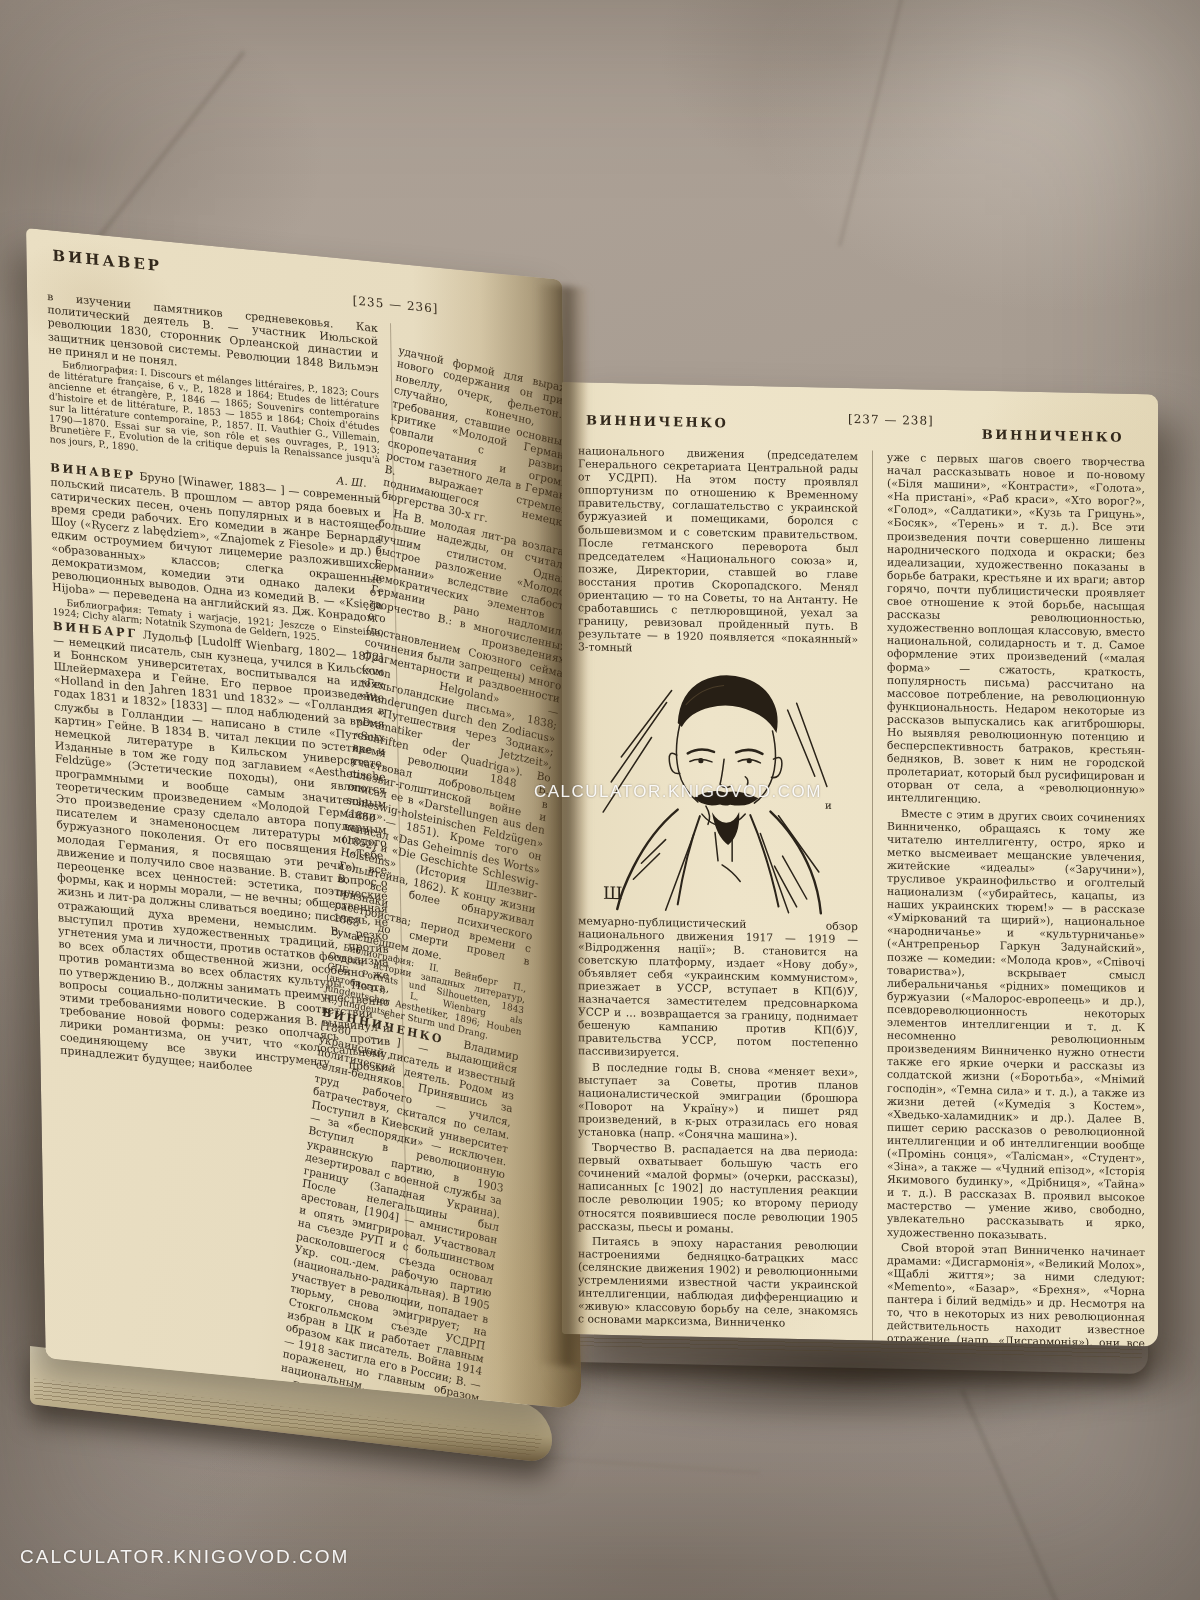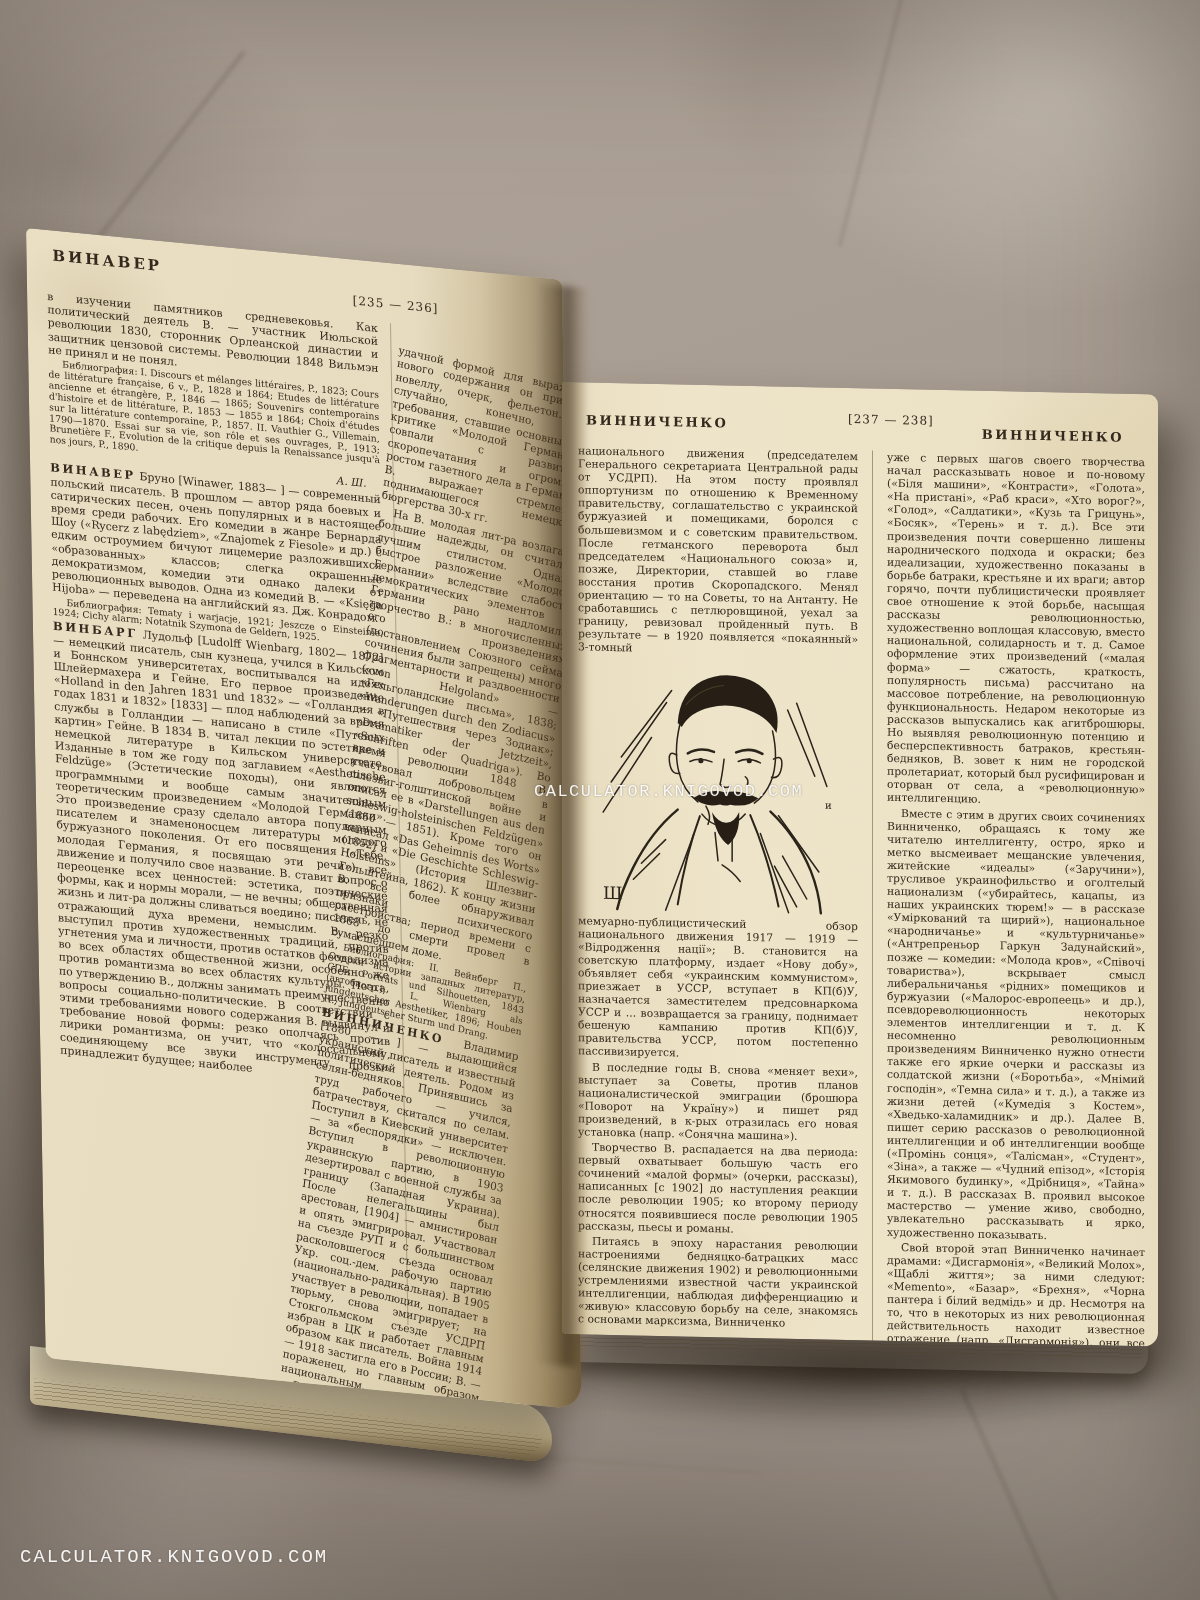--- a/index.html
+++ b/index.html
@@ -88,21 +88,21 @@
 
   p{margin:0;}
   .ind{text-indent:14px;}
   .bib{font-size:9.3px;line-height:10.9px;text-align:justify;}
   .sign{text-align:right;font-style:italic;font-size:10.5px;padding-right:14px;margin:1px 0 2px;}
   .headword{font-weight:bold;letter-spacing:2.5px;font-size:11.5px;}
   .sp{margin-top:2px;}
   .portrait{width:268px;height:250px;margin:6px 0 4px 2px;}
   .portrait svg{width:100%;height:100%;}
 
-  .wm{position:absolute;z-index:9;font-family:Liberation Mono, monospace;color:rgba(255,255,255,.93);
+  .wm{position:absolute;z-index:9;font-family:Liberation Sans, sans-serif;color:rgba(255,255,255,.93);
     text-shadow:0 0 2px rgba(90,80,70,.6);}
   .wm-center{left:534px;top:782px;font-size:17px;letter-spacing:1.5px;}
   .wm-bottom{left:20px;top:1546px;font-size:19px;letter-spacing:2px;}
 </style>
 </head>
 <body>
 
 <div id="photo">
   <div class="vein vein1"></div>
   <div class="vein vein2"></div>

